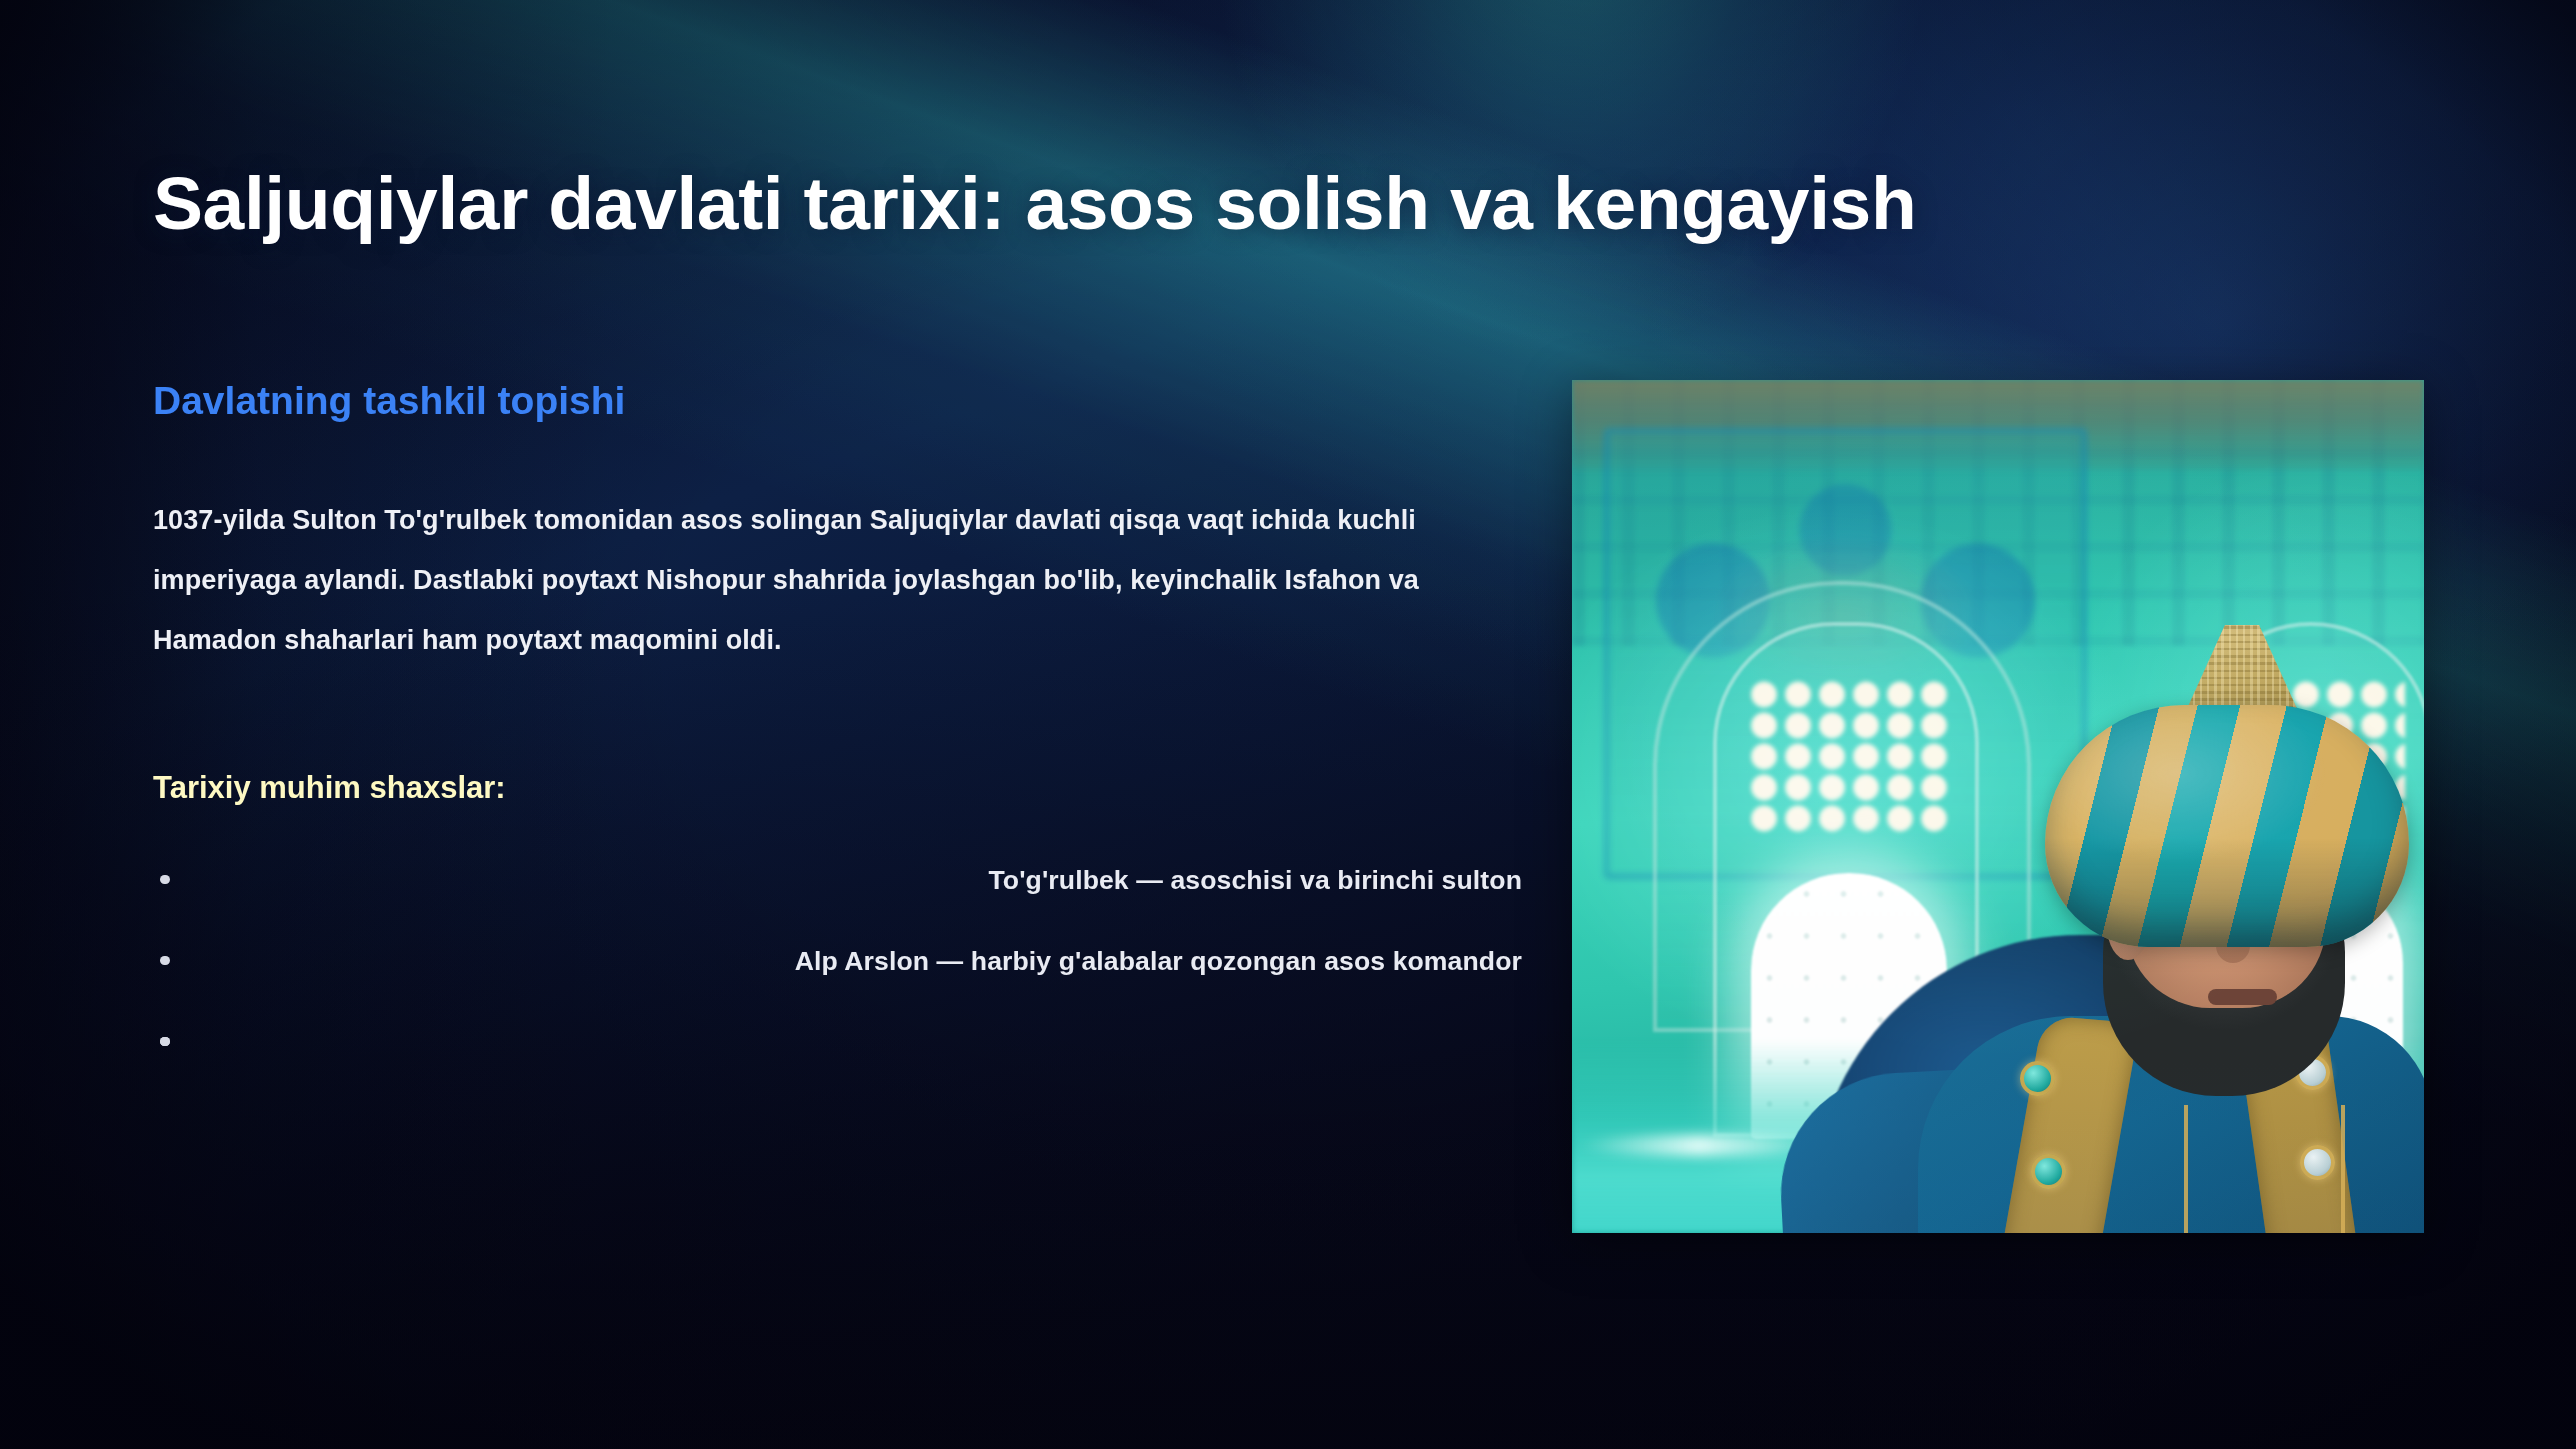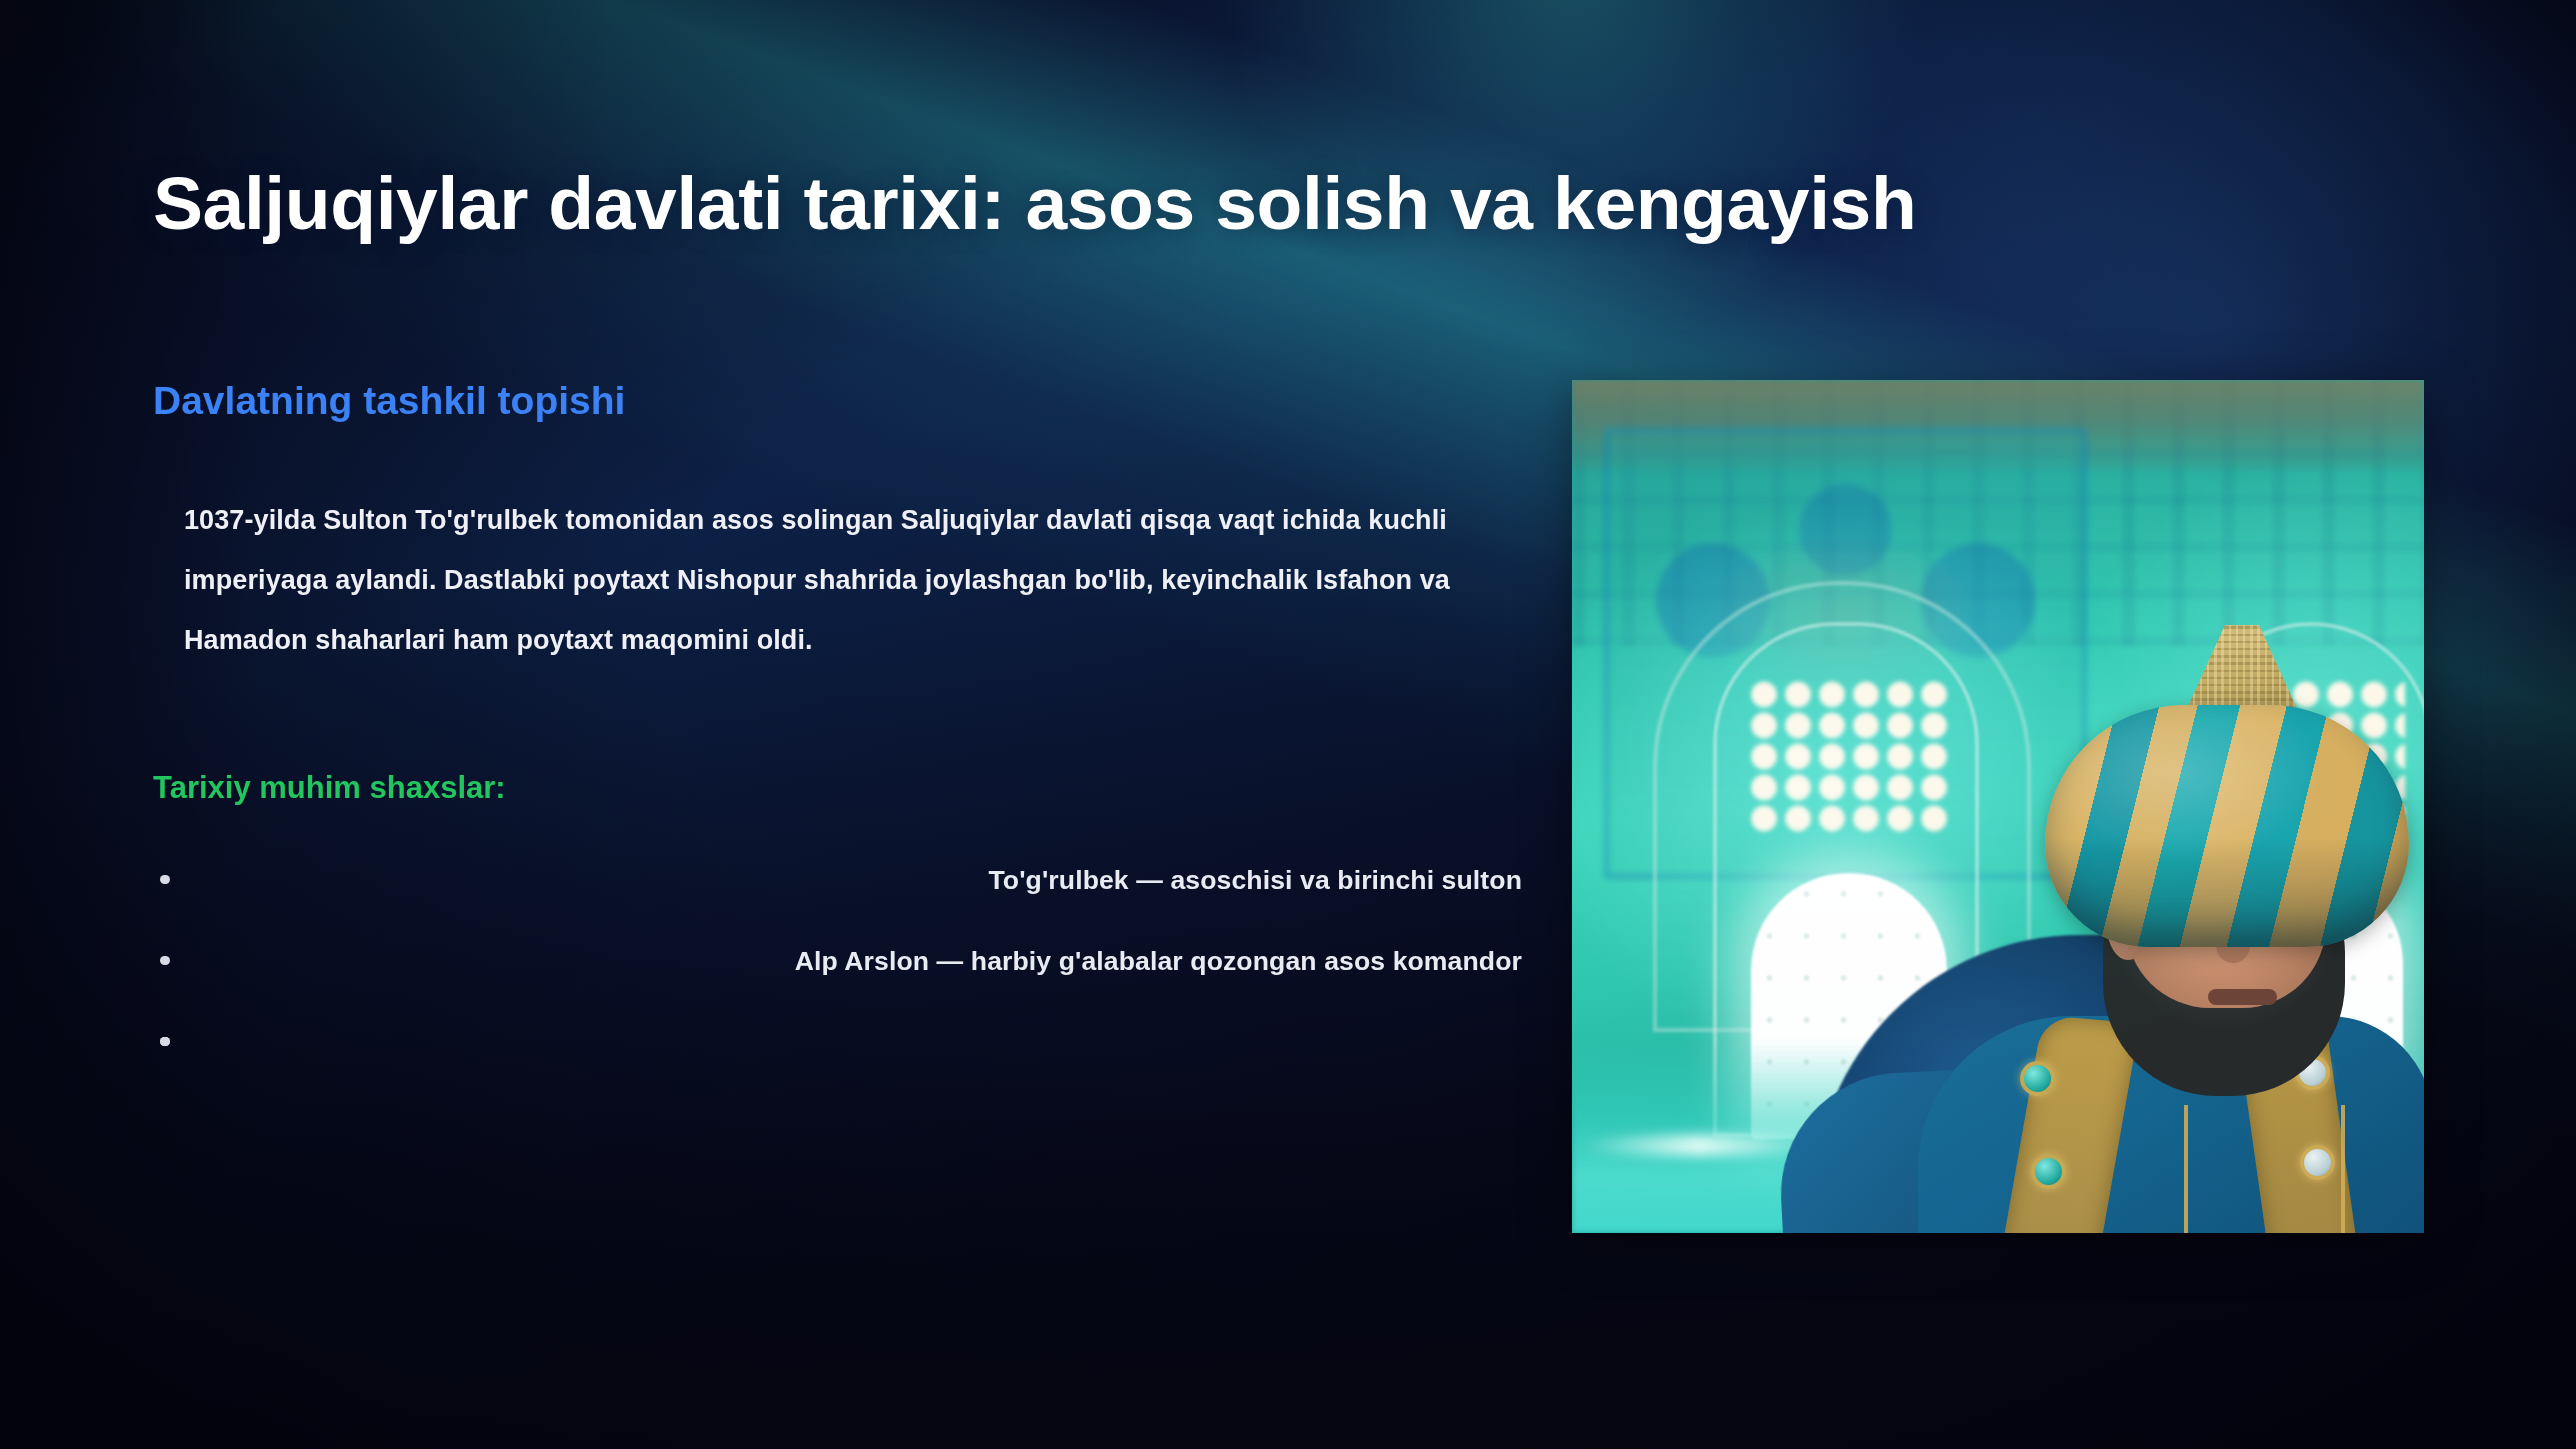--- a/index.html
+++ b/index.html
@@ -116,30 +116,29 @@
 
   #body-paragraph {
     position:absolute;
     left:153px; top:491px;
     width:1336px;
     font-size:27px;
     font-weight:700;
     color:#eef0f6;
     line-height:2.22;
     letter-spacing:0.1px;
-    margin-left:31px;
   }
 
   #list-heading {
     position:absolute;
     left:153px; top:769px;
     width:1208px;
     font-size:31px;
     font-weight:700;
-    color:#22c55e;
+    color:#fef9c3;
     line-height:1.2;
   }
 
   #people-list {
     position:absolute;
     left:153px; top:865px;
     width:1369px;
     list-style:none;
     text-align:right;
   }

